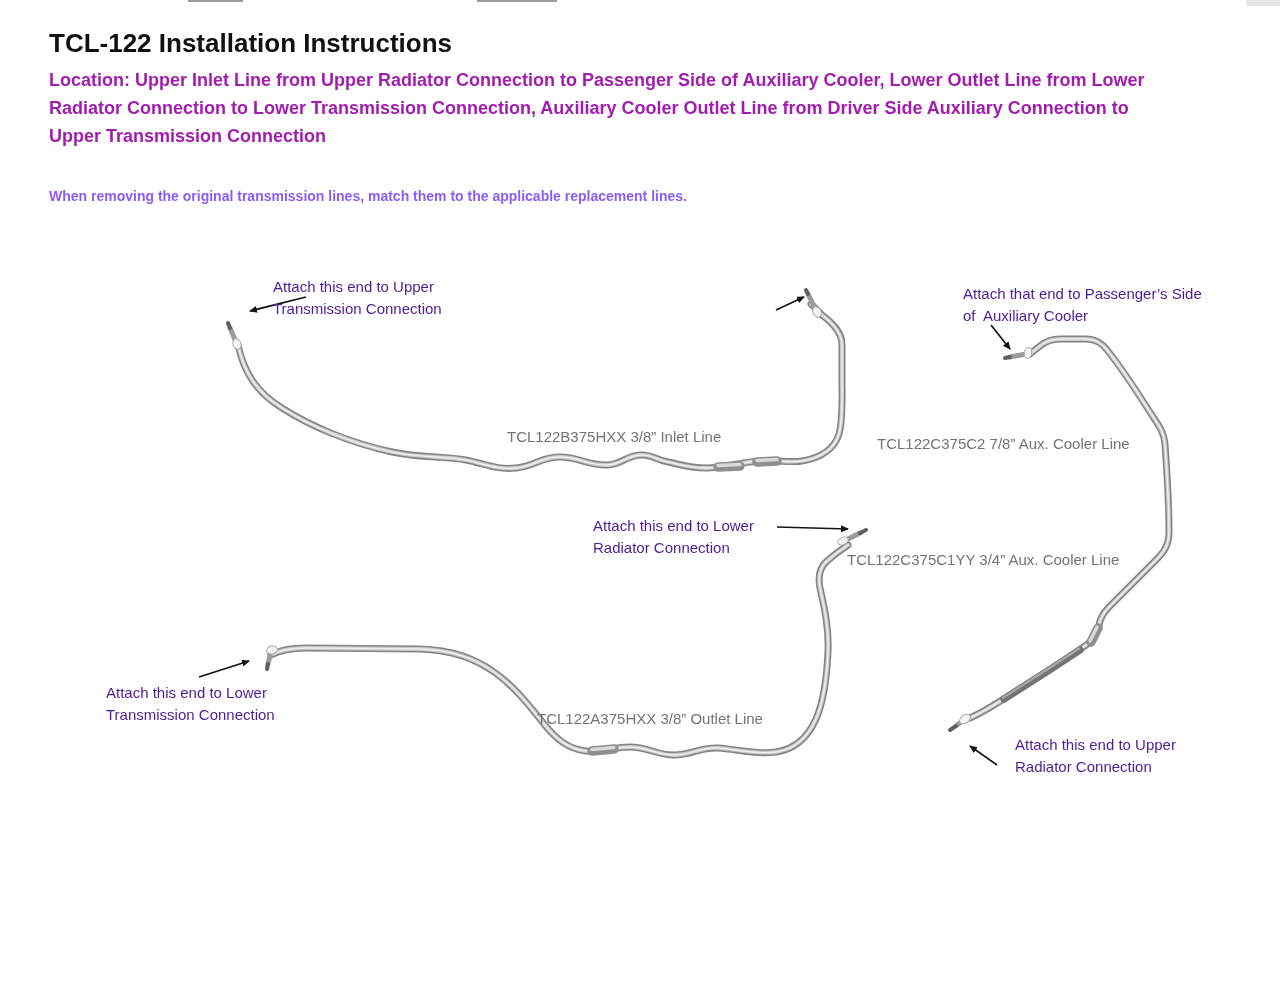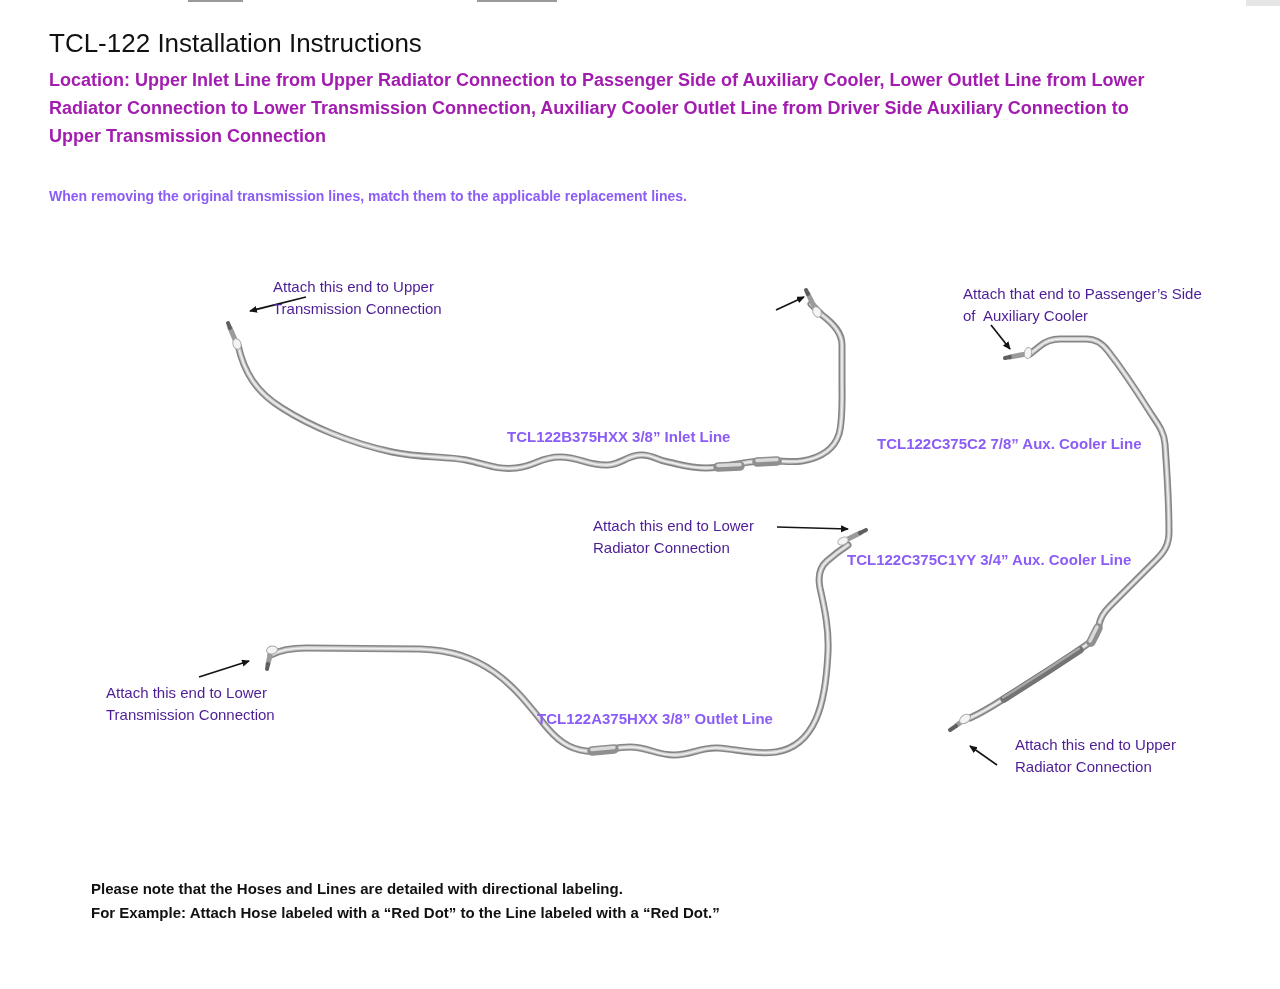--- a/index.html
+++ b/index.html
@@ -8,39 +8,39 @@
     width:1280px;height:989px;
     background:#ffffff;
     overflow:hidden;
     font-family:"Liberation Sans", sans-serif;
     color:#1a1a1a;
   }
   .abs{position:absolute;}
   .txt{white-space:pre-wrap;}
   .doc-title{
     left:49px;top:28px;
-    font-size:26px;font-weight:normal;color:#111;
+    font-size:26px;font-weight:bold;color:#111;
   }
   .doc-location{
     left:49px;top:66px;
     font-size:18px;font-weight:bold;line-height:28px;color:#a21caf;
   }
   .doc-intro{
     left:49px;top:188px;
     font-size:14px;font-weight:bold;color:#8b5cf6;
   }
   .doc-note{
     left:91px;top:877px;
     font-size:15px;font-weight:bold;line-height:24px;color:#111;
   }
   .callout{
     font-size:15px;line-height:22px;color:#4c1d95;
   }
   .part-label{
-    font-size:15px;color:#8b5cf6;font-weight:bold;
+    font-size:15px;color:#737373;
   }
   .edge-artifact{background:#9a9a9a;}
   svg{display:block;}
   .tube-dark{stroke:#858585;stroke-width:7;fill:none;stroke-linecap:round;stroke-linejoin:round;}
   .tube-mid{stroke:#c9c9c9;stroke-width:3.8;fill:none;stroke-linecap:round;stroke-linejoin:round;}
   .tube-hi{stroke:#efefef;stroke-width:1.5;fill:none;stroke-linecap:round;stroke-linejoin:round;}
   .hose-dark{stroke:#747474;stroke-width:7.4;fill:none;stroke-linecap:round;}
   .hose-hi{stroke:#a8a8a8;stroke-width:2.4;fill:none;stroke-linecap:round;}
   .sleeve{stroke:#8f8f8f;stroke-width:9.5;fill:none;stroke-linecap:round;}
   .sleeve-hi{stroke:#d9d9d9;stroke-width:3.5;fill:none;stroke-linecap:round;}
@@ -134,16 +134,14 @@
   <div class="abs callout txt" style="left:106px;top:682px;">Attach this end to Lower
 Transmission Connection</div>
   <div class="abs callout txt" style="left:1015px;top:734px;">Attach this end to Upper
 Radiator Connection</div>
 
   <div class="abs part-label txt" style="left:507px;top:428px;">TCL122B375HXX 3/8” Inlet Line</div>
   <div class="abs part-label txt" style="left:877px;top:435px;">TCL122C375C2 7/8” Aux. Cooler Line</div>
   <div class="abs part-label txt" style="left:847px;top:551px;">TCL122C375C1YY 3/4” Aux. Cooler Line</div>
   <div class="abs part-label txt" style="left:537px;top:710px;">TCL122A375HXX 3/8” Outlet Line</div>
 
-  <div class="abs doc-note txt">Please note that the Hoses and Lines are detailed with directional labeling.
-For Example: Attach Hose labeled with a “Red Dot” to the Line labeled with a “Red Dot.”</div>
 
 </div>
 
 </body></html>

